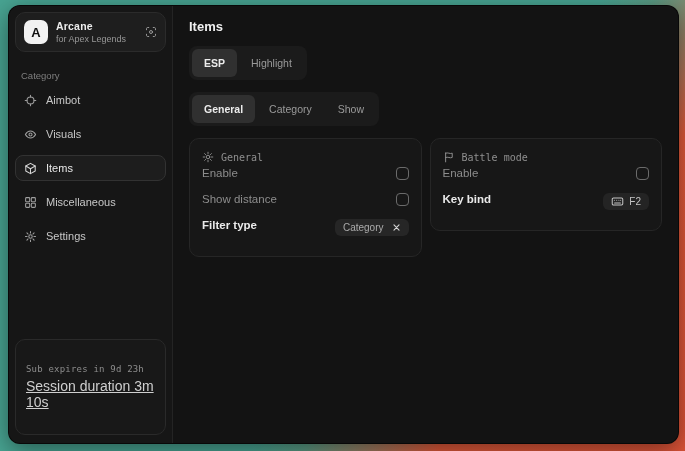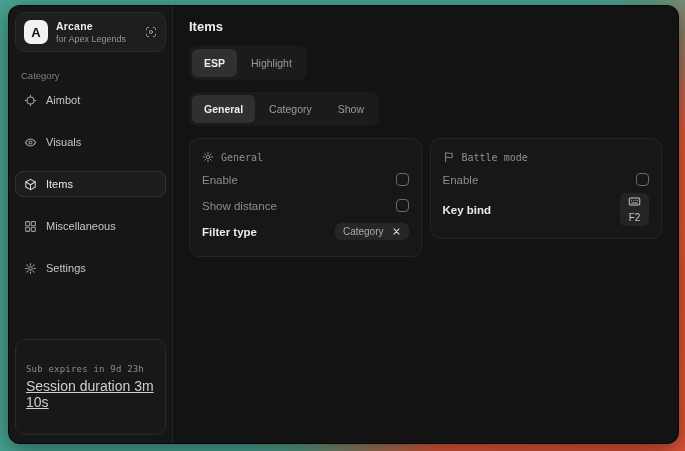--- a/index.html
+++ b/index.html
@@ -34,21 +34,21 @@
     color: #111; font-weight: bold; font-size: 13px;
     display: flex; align-items: center; justify-content: center; flex: 0 0 24px;
   }
   .brand-text { flex: 1; min-width: 0; }
   .brand-name { font-size: 10.5px; font-weight: bold; color: #ececec; letter-spacing: .2px; }
   .brand-sub { font-size: 9px; color: #979797; margin-top: 2px; }
   .brand-action { color: #9a9a9a; display: flex; }
 
   .section-label { font-size: 9.5px; color: #7f7f7f; margin: 12px 6px 6px; }
 
-  .nav { display: flex; flex-direction: column; gap: 16px; }
+  .nav { display: flex; flex-direction: column; gap: 8px; }
   .nav-item {
     display: flex; align-items: center; gap: 9px; height: 26px;
     padding: 0 8px; border-radius: 8px; border: 1px solid transparent;
     color: #c7c7c7; font-size: 11px; cursor: default;
   }
   .nav-item .ic { color: #9d9d9d; }
   .nav-item.active { background: #1d1d1d; border-color: #323232; color: #e8e8e8; }
   .nav-item.active .ic { color: #d5d5d5; }
 
   .side-spacer { flex: 1; }
@@ -79,37 +79,37 @@
   .panel {
     width: 236px; background: #171717; border: 1px solid #262626;
     border-radius: 10px; padding: 10px 12px 12px;
   }
   .panel-head {
     display: flex; align-items: center; gap: 7px; color: #8f8f8f;
     font-size: 10px; margin: 2px 0 4px;
   }
   .panel-head .ic { color: #8f8f8f; }
   .prow {
-    display: flex; align-items: center; justify-content: space-between;
+    display: flex; align-items: flex-start; justify-content: space-between;
     min-height: 25px; margin-top: 1px;
   }
   .prow-label { font-size: 11.5px; color: #8d8d8d; }
   .prow.bright .prow-label { color: #eaeaea; font-weight: bold; }
 
   .checkbox {
     width: 13px; height: 13px; border: 1.5px solid #6b6b6b; border-radius: 4px;
     background: transparent; flex: 0 0 13px;
   }
   .pill {
     display: inline-flex; align-items: center; gap: 8px;
     background: #262626; border-radius: 6px; padding: 3px 8px;
   }
   .pill .pill-value { font-size: 10px; color: #ababab; }
   .pill .close { color: #d6d6d6; display: flex; }
-  .pill.keybind { background: #242424; gap: 5px; padding: 3px 8px; flex-direction: column; }
+  .pill.keybind { background: #242424; gap: 5px; padding: 3px 8px; }
   .pill.keybind .pill-value { color: #c4c4c4; font-size: 10px; }
   .pill.keybind .ic { color: #c4c4c4; }
 
   .ic { display: inline-flex; }
   .ic svg { display: block; }
 </style>
 </head>
 <body>
 
 <div class="window">

